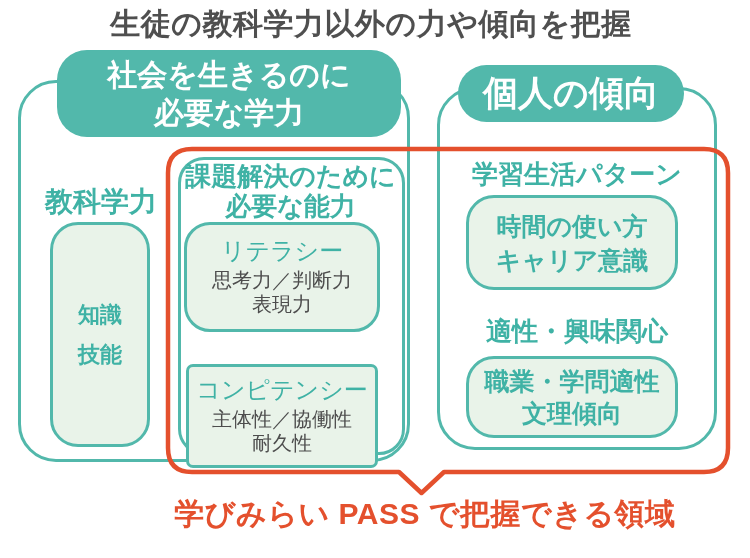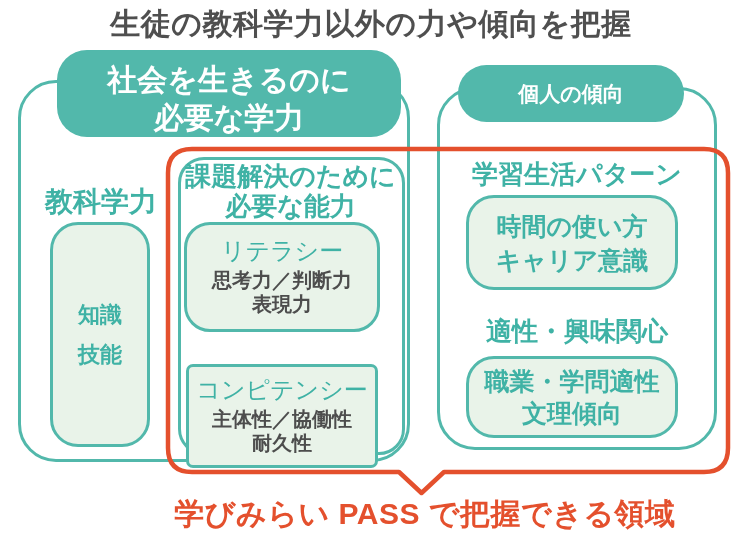--- a/index.html
+++ b/index.html
@@ -18,22 +18,22 @@
     background:#ffffff; border:3px solid #52b8ab; border-radius:38px; z-index:1;
   }
   .left-container  { left:18px;  top:80px; width:386px; height:376px; }
   .right-container { left:437px; top:87px; width:274px; height:357px; }
 
   .badge {
     background:#52b8ab; color:#ffffff; font-weight:700; text-align:center;
     display:flex; flex-direction:column; align-items:center; justify-content:center;
     z-index:3;
   }
-  .badge-left  { left:57px;  top:50px; width:344px; height:87px; border-radius:30px; font-size:30px; line-height:38px;justify-content:flex-end; }
-  .badge-right { left:458px; top:65px; width:226px; height:57px; border-radius:29px; font-size:21px; }
+  .badge-left  { left:57px;  top:50px; width:344px; height:87px; border-radius:30px; font-size:30px; line-height:38px; }
+  .badge-right { left:458px; top:65px; width:226px; height:57px; border-radius:29px; font-size:35px; }
 
   .teal-label { color:#3fb2a5; font-weight:700; text-align:center; z-index:2; }
   .label-subject  { left:28px;  top:183px; width:146px; font-size:28px; }
   .label-problem  { left:180px; top:161px; width:221px; font-size:26px; line-height:30px;text-align:center; }
   .label-pattern  { left:437px; top:157px; width:280px; font-size:26px; }
   .label-aptitude { left:437px; top:314px; width:280px; font-size:26px; }
 
   .green-box {
     background:#e9f3e9; border:3px solid #52b8ab; border-radius:28px;
     display:flex; flex-direction:column; align-items:center; justify-content:center;
@@ -43,21 +43,21 @@
                    color:#3fb2a5; font-weight:700; font-size:22px; }
 
   .middle-container {
     left:178px; top:157px; width:221px; height:292px;
     background:#ffffff; border:3px solid #52b8ab; border-radius:26px; z-index:1;
   }
 
   .box-literacy   { left:184px; top:222px; width:190px; height:104px; border-radius:26px; }
   .box-competency { left:186px; top:364px; width:186px; height:98px;  border-radius:7px; }
   .ability-title  { color:#3fb2a5; font-weight:400; font-size:24px; line-height:26px; }
-  .ability-detail { color:#4d4d4d; font-weight:700; font-size:20px; line-height:24px; margin-top:4px; }
+  .ability-detail { color:#4d4d4d; font-weight:400; font-size:20px; line-height:24px; margin-top:4px; }
 
   .box-time   { left:466px; top:195px; width:206px; height:89px; border-radius:28px;
                 color:#3fb2a5; font-weight:700; font-size:25px; line-height:34px; }
   .box-career { left:466px; top:356px; width:206px; height:76px; border-radius:28px;
                 color:#3fb2a5; font-weight:700; font-size:25px; line-height:32px; }
 
   .outline-svg { left:0; top:0; width:750px; height:558px; z-index:5; pointer-events:none; }
 
   .footer {
     left:95px; top:494px; width:660px; text-align:center;

